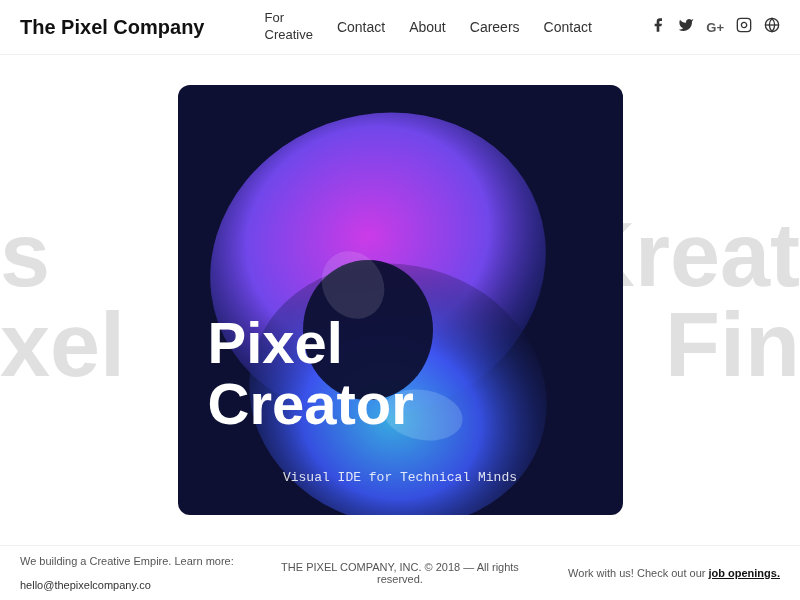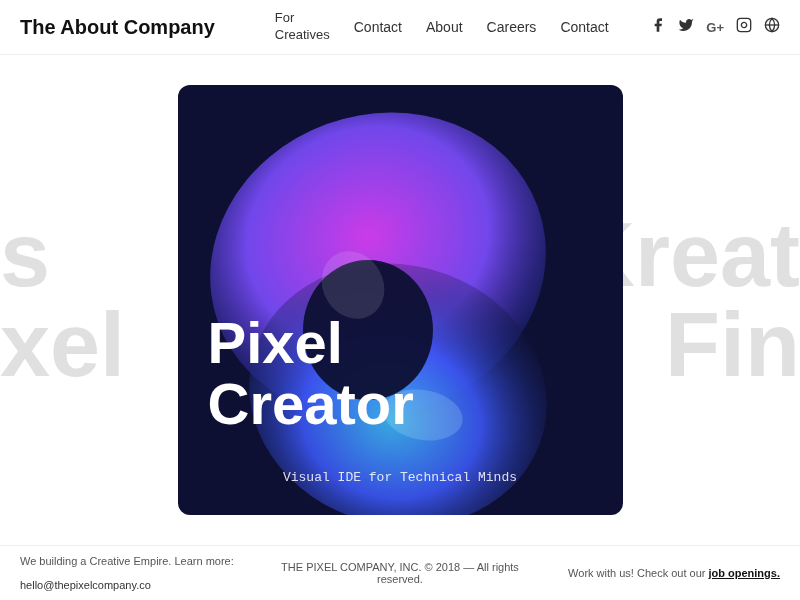--- a/index.html
+++ b/index.html
@@ -154,25 +154,25 @@
       cursor: pointer;
     }
     .footer-email {
       color: #333;
     }
   </style>
 </head>
 <body>
 
 <header>
-  <div class="logo">The About Company</div>
+  <div class="logo">The Pixel Company</div>
   <nav>
     <a class="nav-item two-line">
       <span>For</span>
-      <span>Creatives</span>
+      <span>Creative</span>
     </a>
     <a class="nav-item">Contact</a>
     <a class="nav-item">About</a>
     <a class="nav-item">Careers</a>
     <a class="nav-item">Contact</a>
   </nav>
   <div class="nav-icons">
     <span class="nav-icon-item">
       <svg width="16" height="16" viewBox="0 0 24 24" fill="#333">
           <path d="M18 2h-3a5 5 0 0 0-5 5v3H7v4h3v8h4v-8h3l1-4h-4V7a1 1 0 0 1 1-1h3z"></path>

